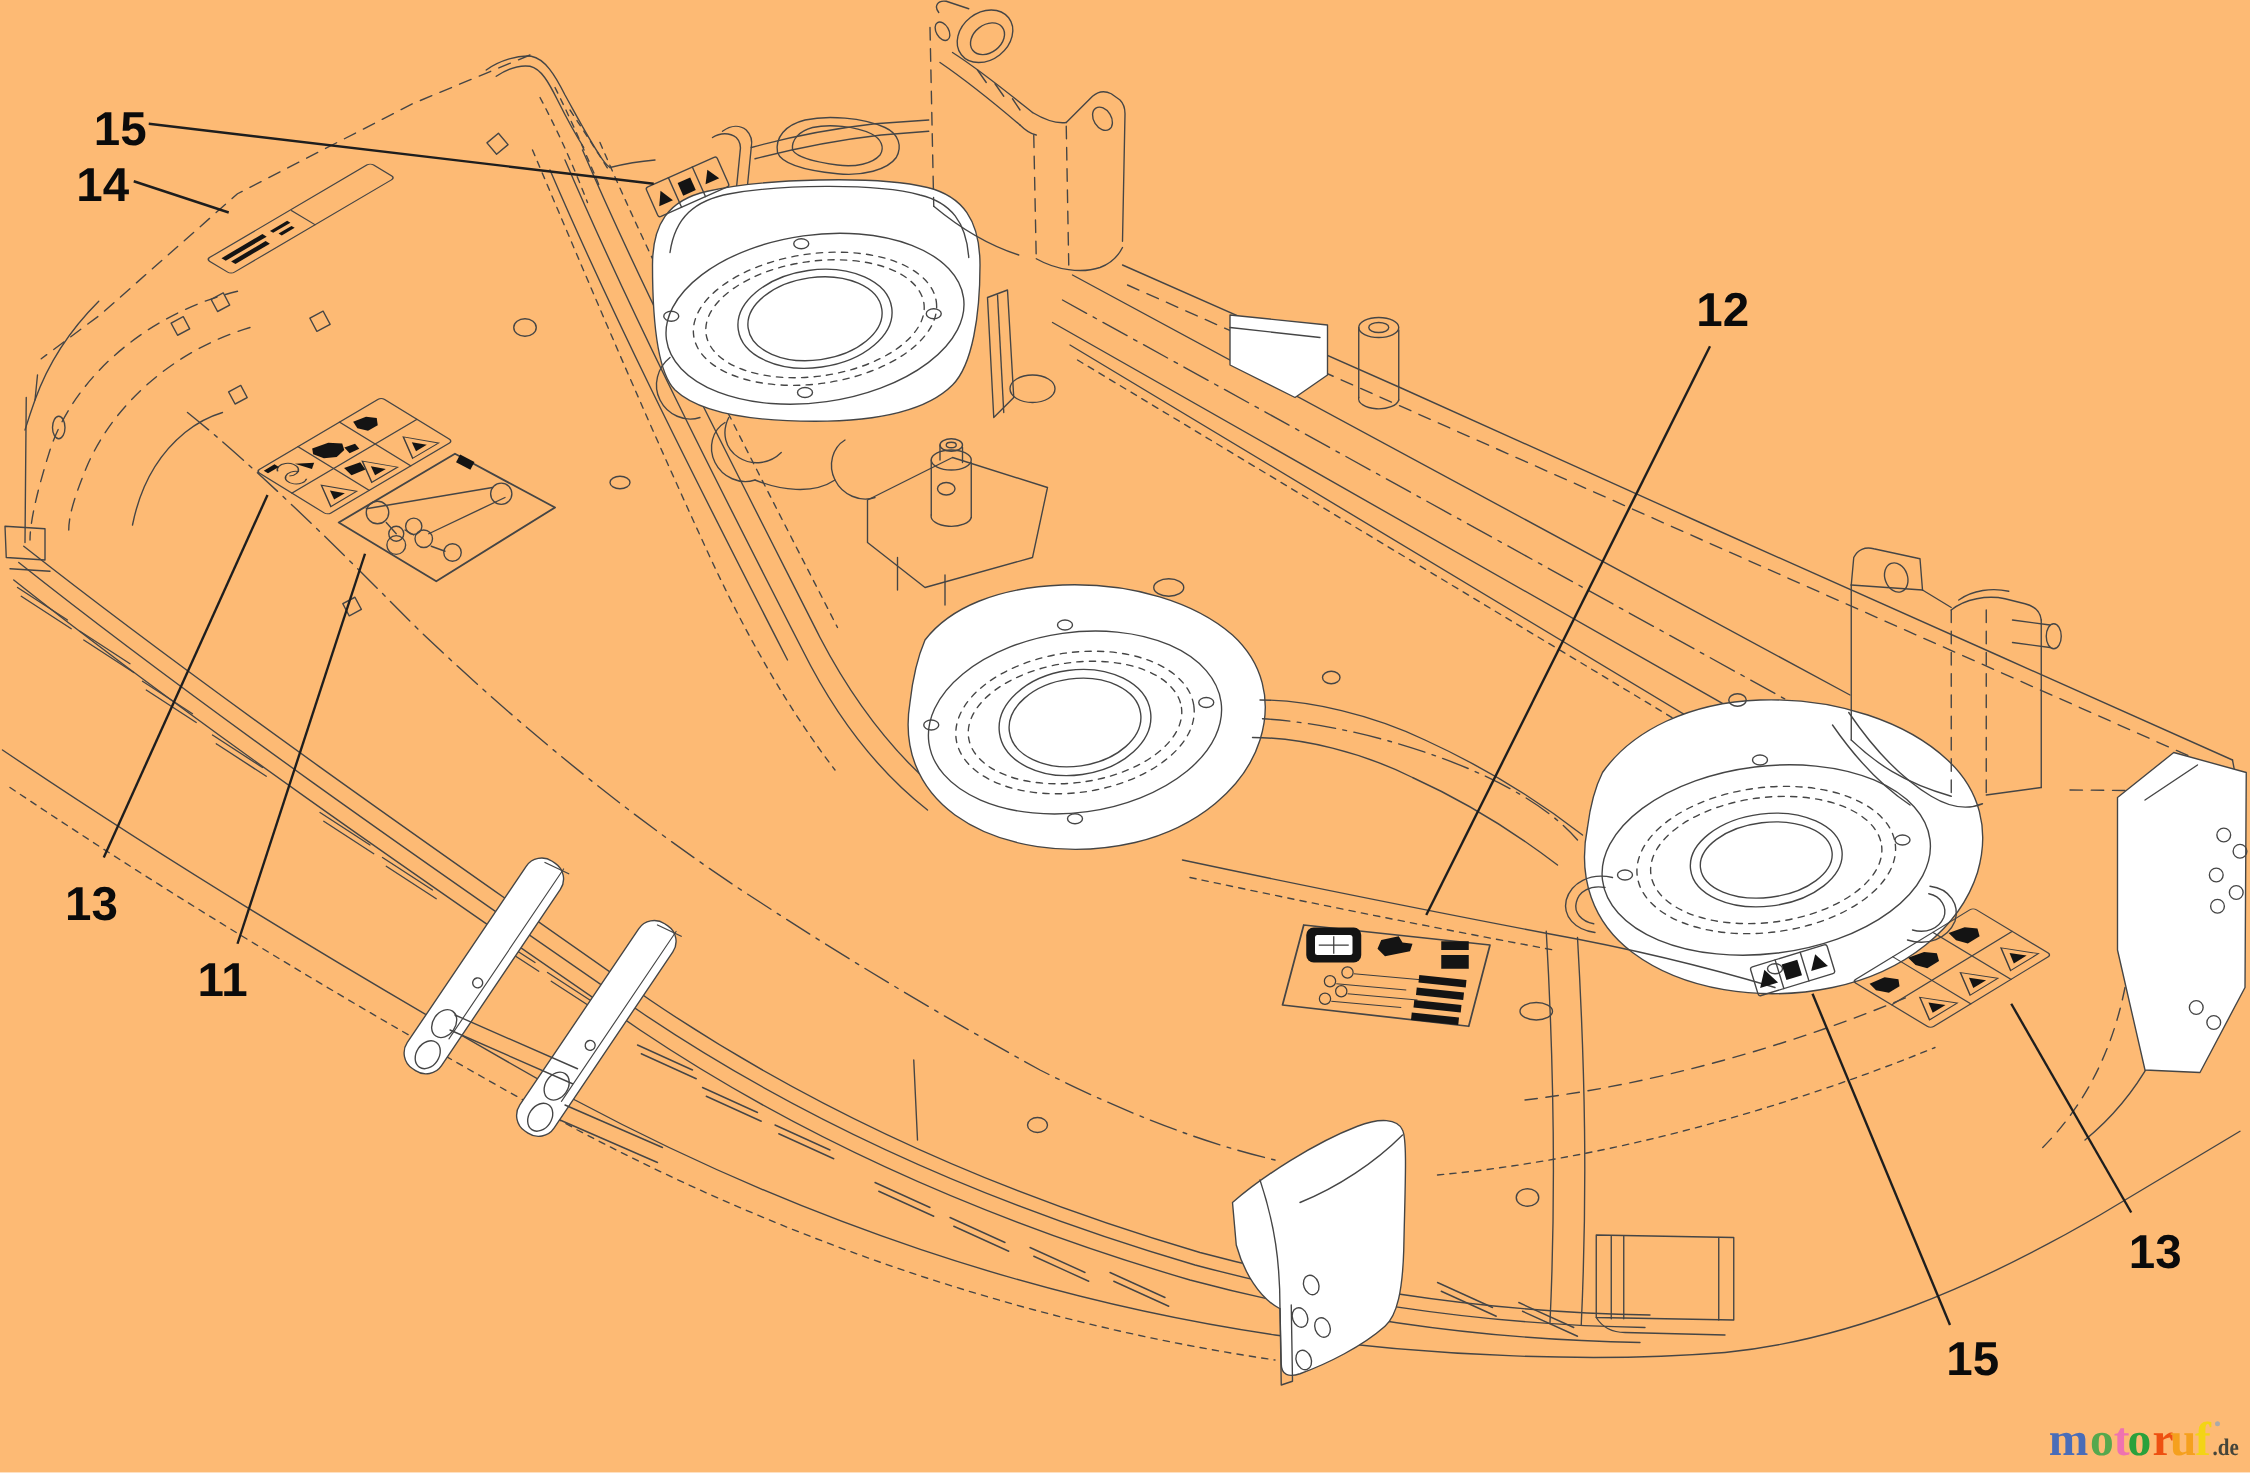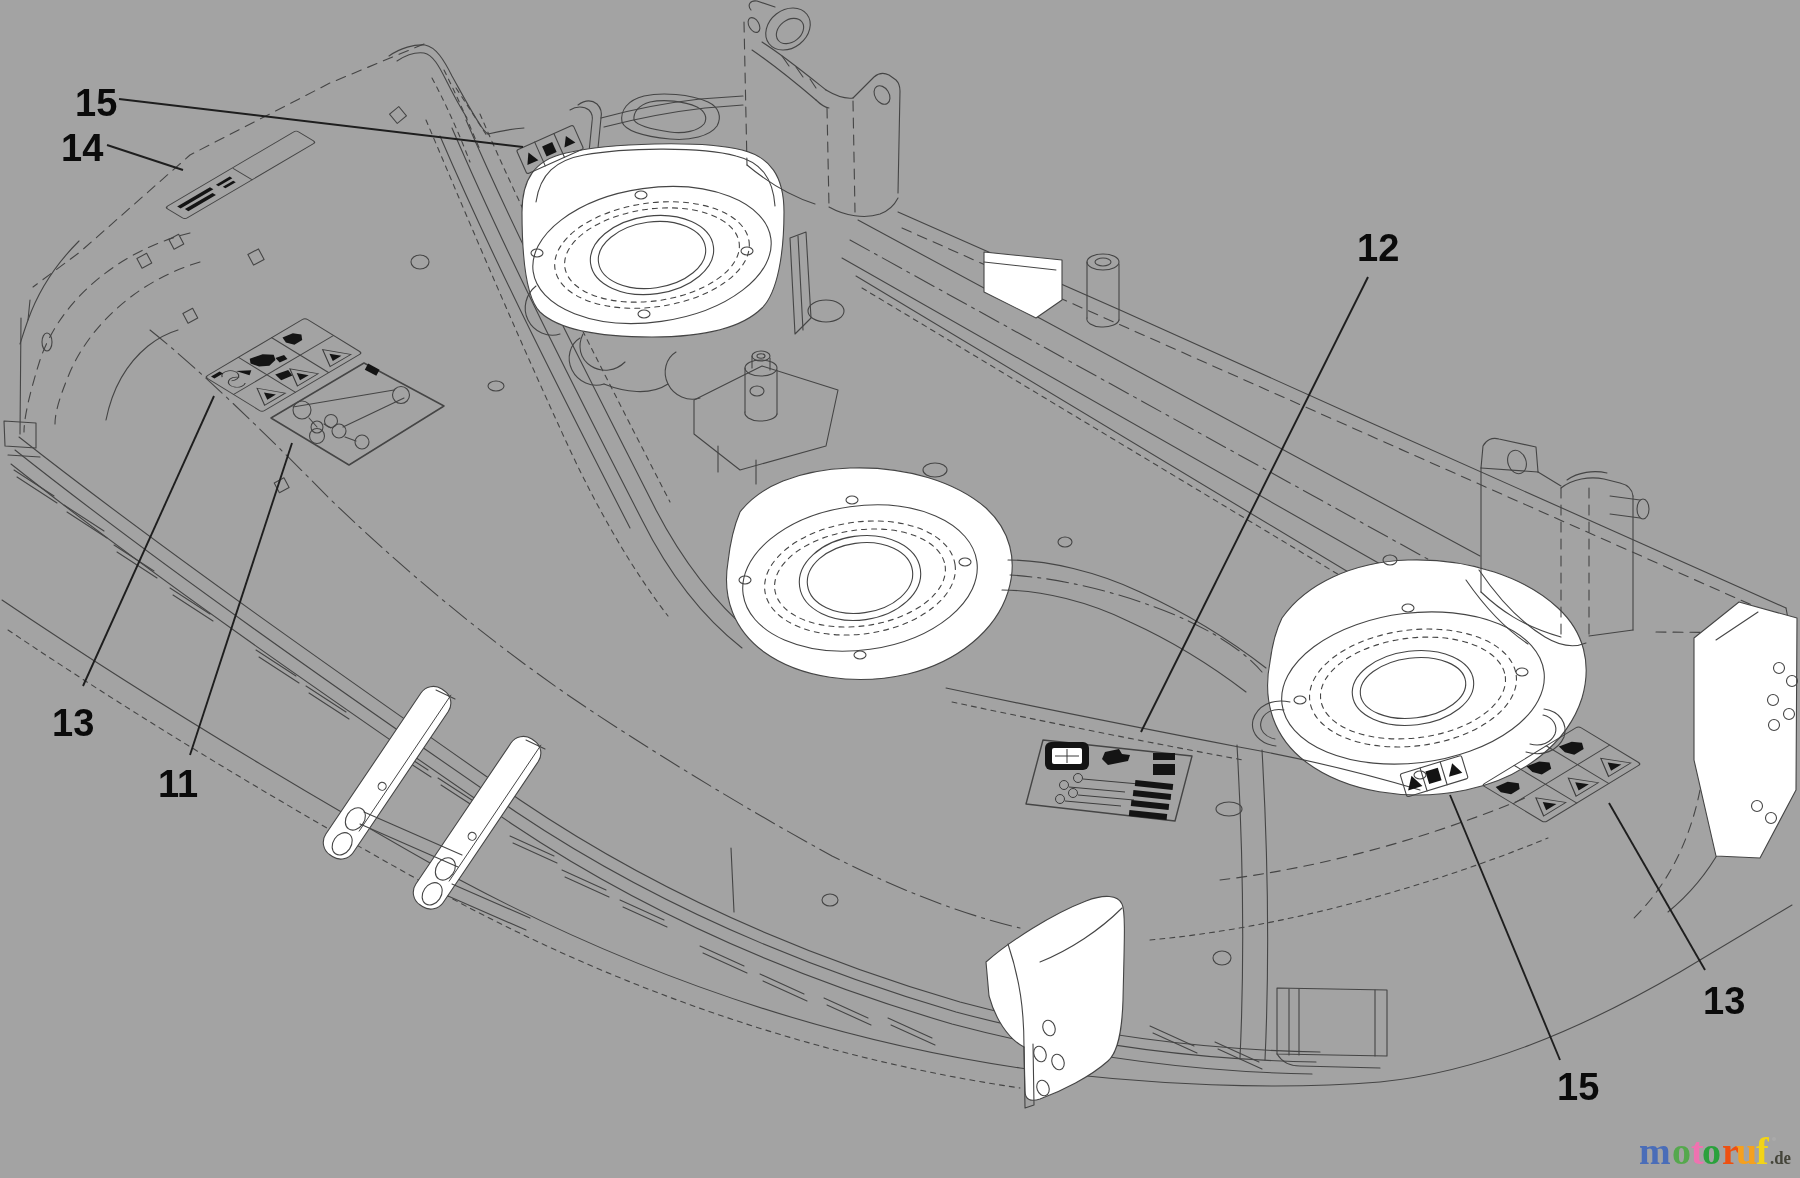--- a/index.html
+++ b/index.html
@@ -1,16 +1,16 @@
 <!DOCTYPE html>
 <html><head>
 <meta charset="utf-8">
 <style>
   html,body{margin:0;padding:0;background:#ffffff;}
-  #page{position:relative;width:1800px;height:1178px;background:#a3a3a3;overflow:hidden;}
+  #page{position:relative;width:1800px;height:1178px;background:#fdba74;overflow:hidden;}
   svg{position:absolute;top:0;left:0;}
   .s{fill:none;stroke:#454545;stroke-width:1.1px;stroke-linecap:round;stroke-linejoin:round;}
   .sf{fill:none;stroke:#3d3d3d;stroke-width:1px;}
   .d{stroke-dasharray:10 7;}
   .d2{stroke-dasharray:5 5;}
   .dd{stroke-dasharray:22 6 3 6;}
   .ld{fill:none;stroke:#1e1e1e;stroke-width:1.9px;}
   .blk{fill:#141414;stroke:none;}
   .num{font-family:"Liberation Sans",sans-serif;font-weight:bold;font-size:38px;fill:#0b0b0b;}
 </style>

